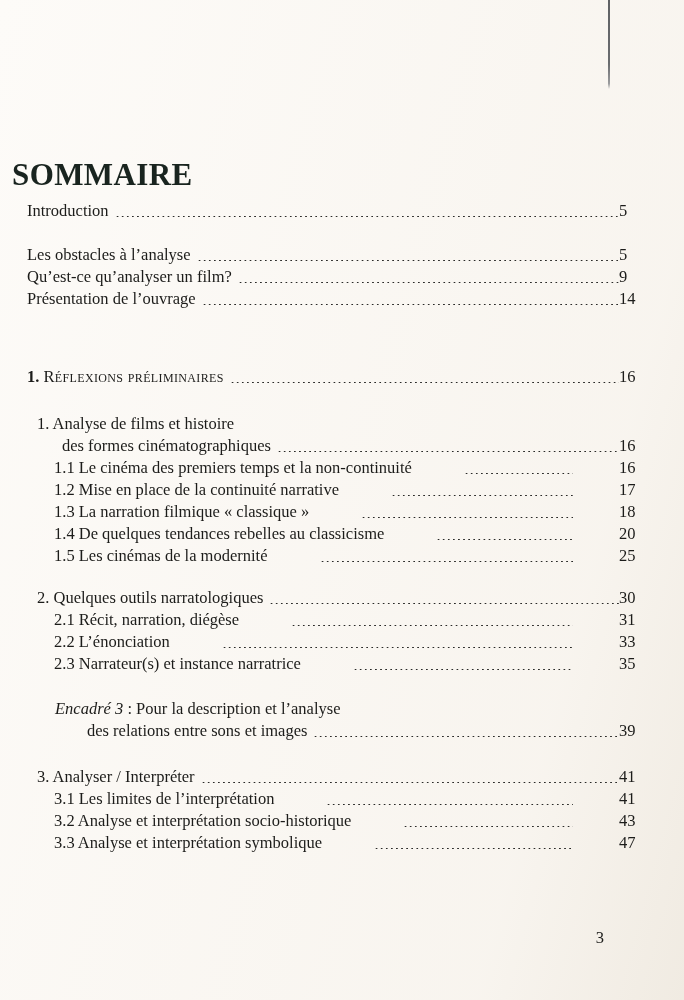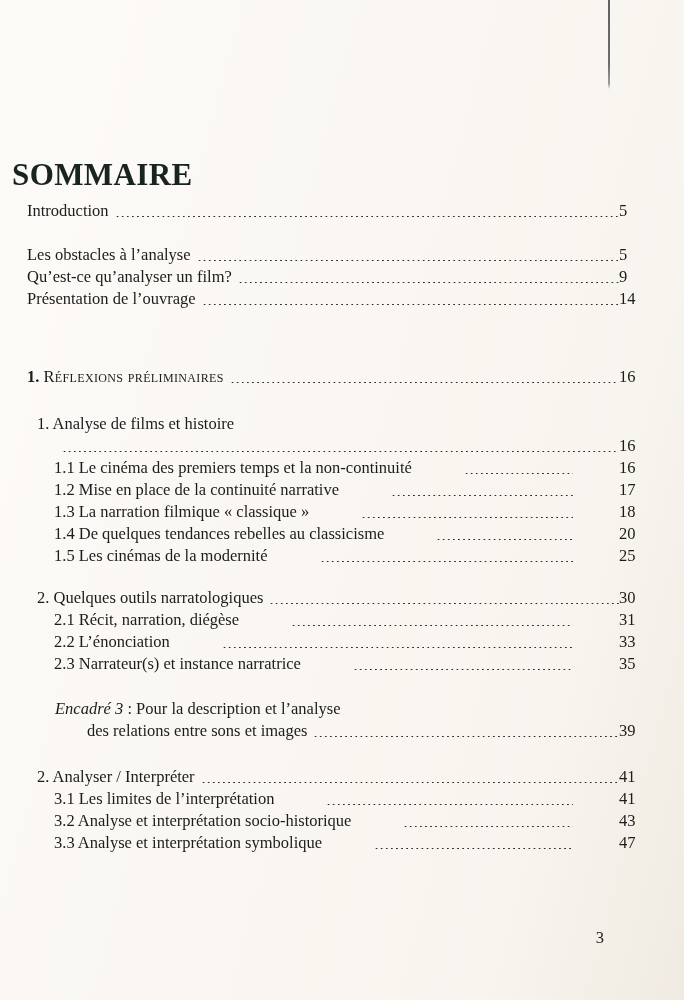--- a/index.html
+++ b/index.html
@@ -178,20 +178,21 @@
           <span class="pageno">16</span>
         </div>
       </div>
       <div class="toc-group" style="margin-top: 25px;">
         <div class="entry lvl1 no-leader">
           <span class="label"><span>1. Analyse de films et histoire</span></span>
           <span class="leader"></span>
           <span class="pageno"></span>
         </div>
         <div class="entry lvl-cont">
+          <span class="label"><span>des formes cinématographiques</span></span>
           <span class="leader"></span>
           <span class="pageno">16</span>
         </div>
         <div class="entry lvl2">
           <span class="label"><span>1.1 Le cinéma des premiers temps et la non-continuité</span></span>
           <span class="leader"></span>
           <span class="pageno">16</span>
         </div>
         <div class="entry lvl2">
           <span class="label"><span>1.2 Mise en place de la continuité narrative</span></span>
@@ -243,21 +244,21 @@
           <span class="pageno"></span>
         </div>
         <div class="entry lvl-enc-cont">
           <span class="label"><span>des relations entre sons et images</span></span>
           <span class="leader"></span>
           <span class="pageno">39</span>
         </div>
       </div>
       <div class="toc-group" style="margin-top: 24px;">
         <div class="entry lvl1">
-          <span class="label"><span>2. Analyser / Interpréter</span></span>
+          <span class="label"><span>3. Analyser / Interpréter</span></span>
           <span class="leader"></span>
           <span class="pageno">41</span>
         </div>
         <div class="entry lvl2">
           <span class="label"><span>3.1 Les limites de l’interprétation</span></span>
           <span class="leader"></span>
           <span class="pageno">41</span>
         </div>
         <div class="entry lvl2">
           <span class="label"><span>3.2 Analyse et interprétation socio-historique</span></span>

